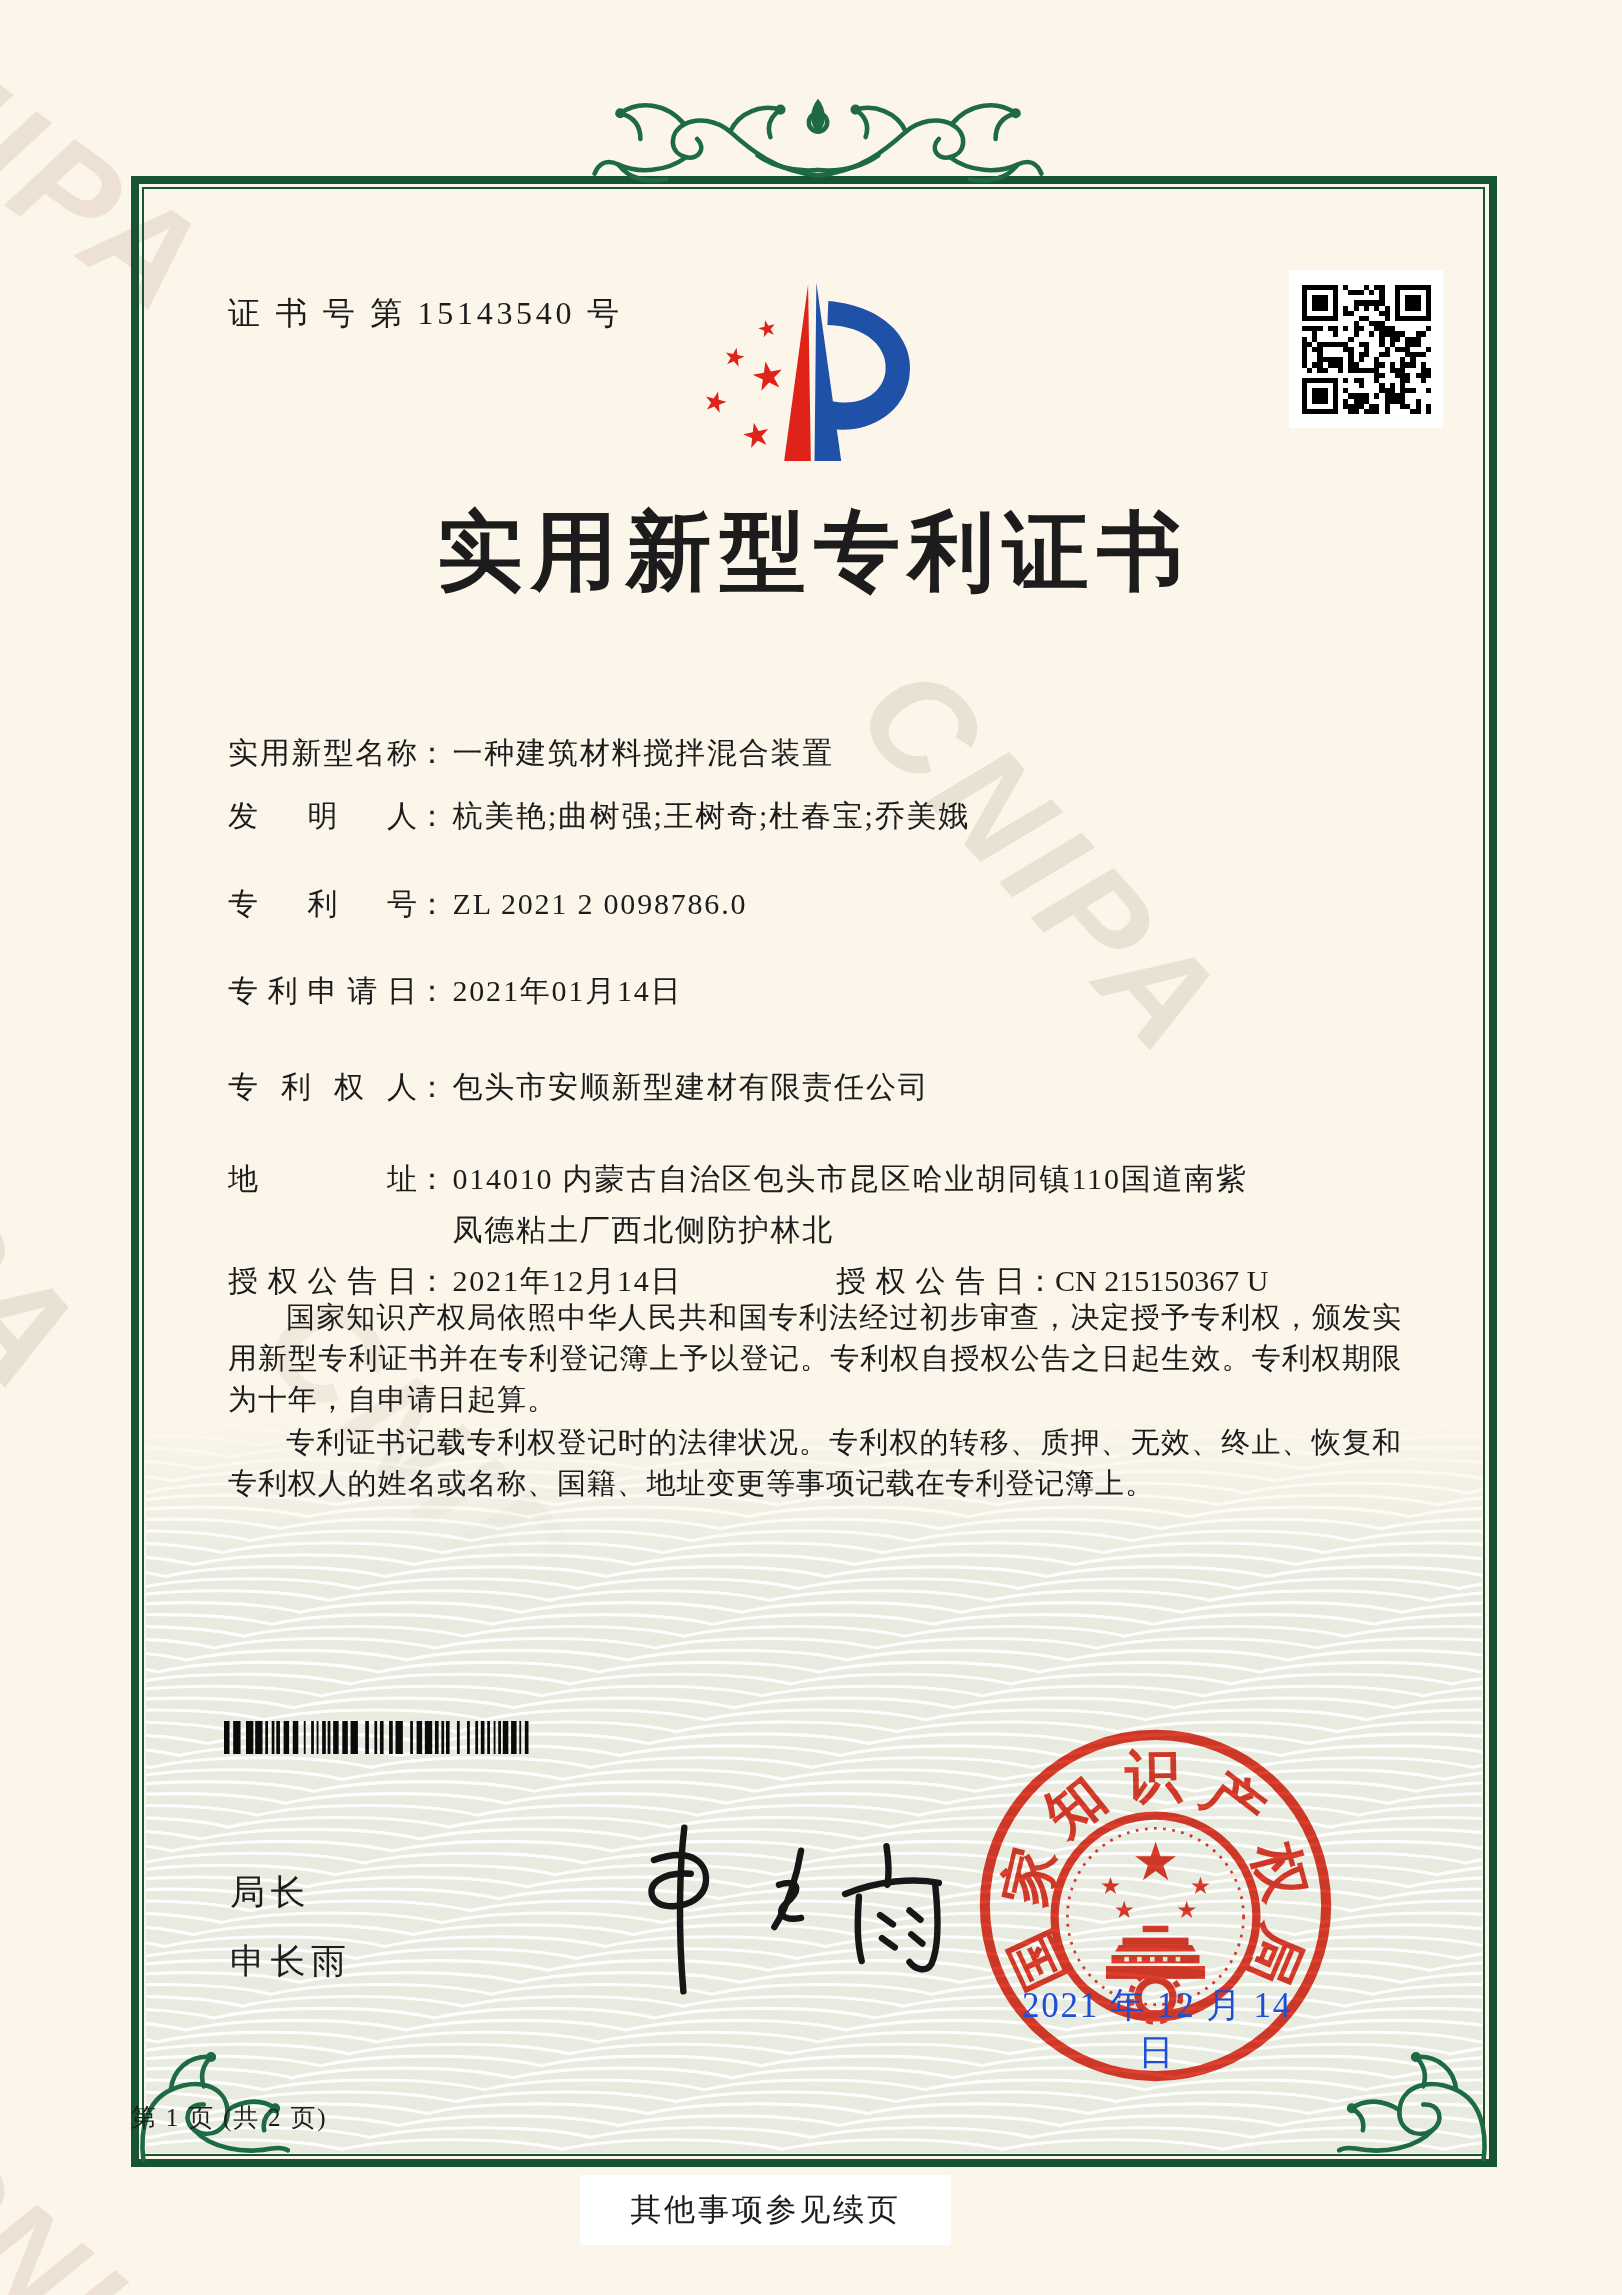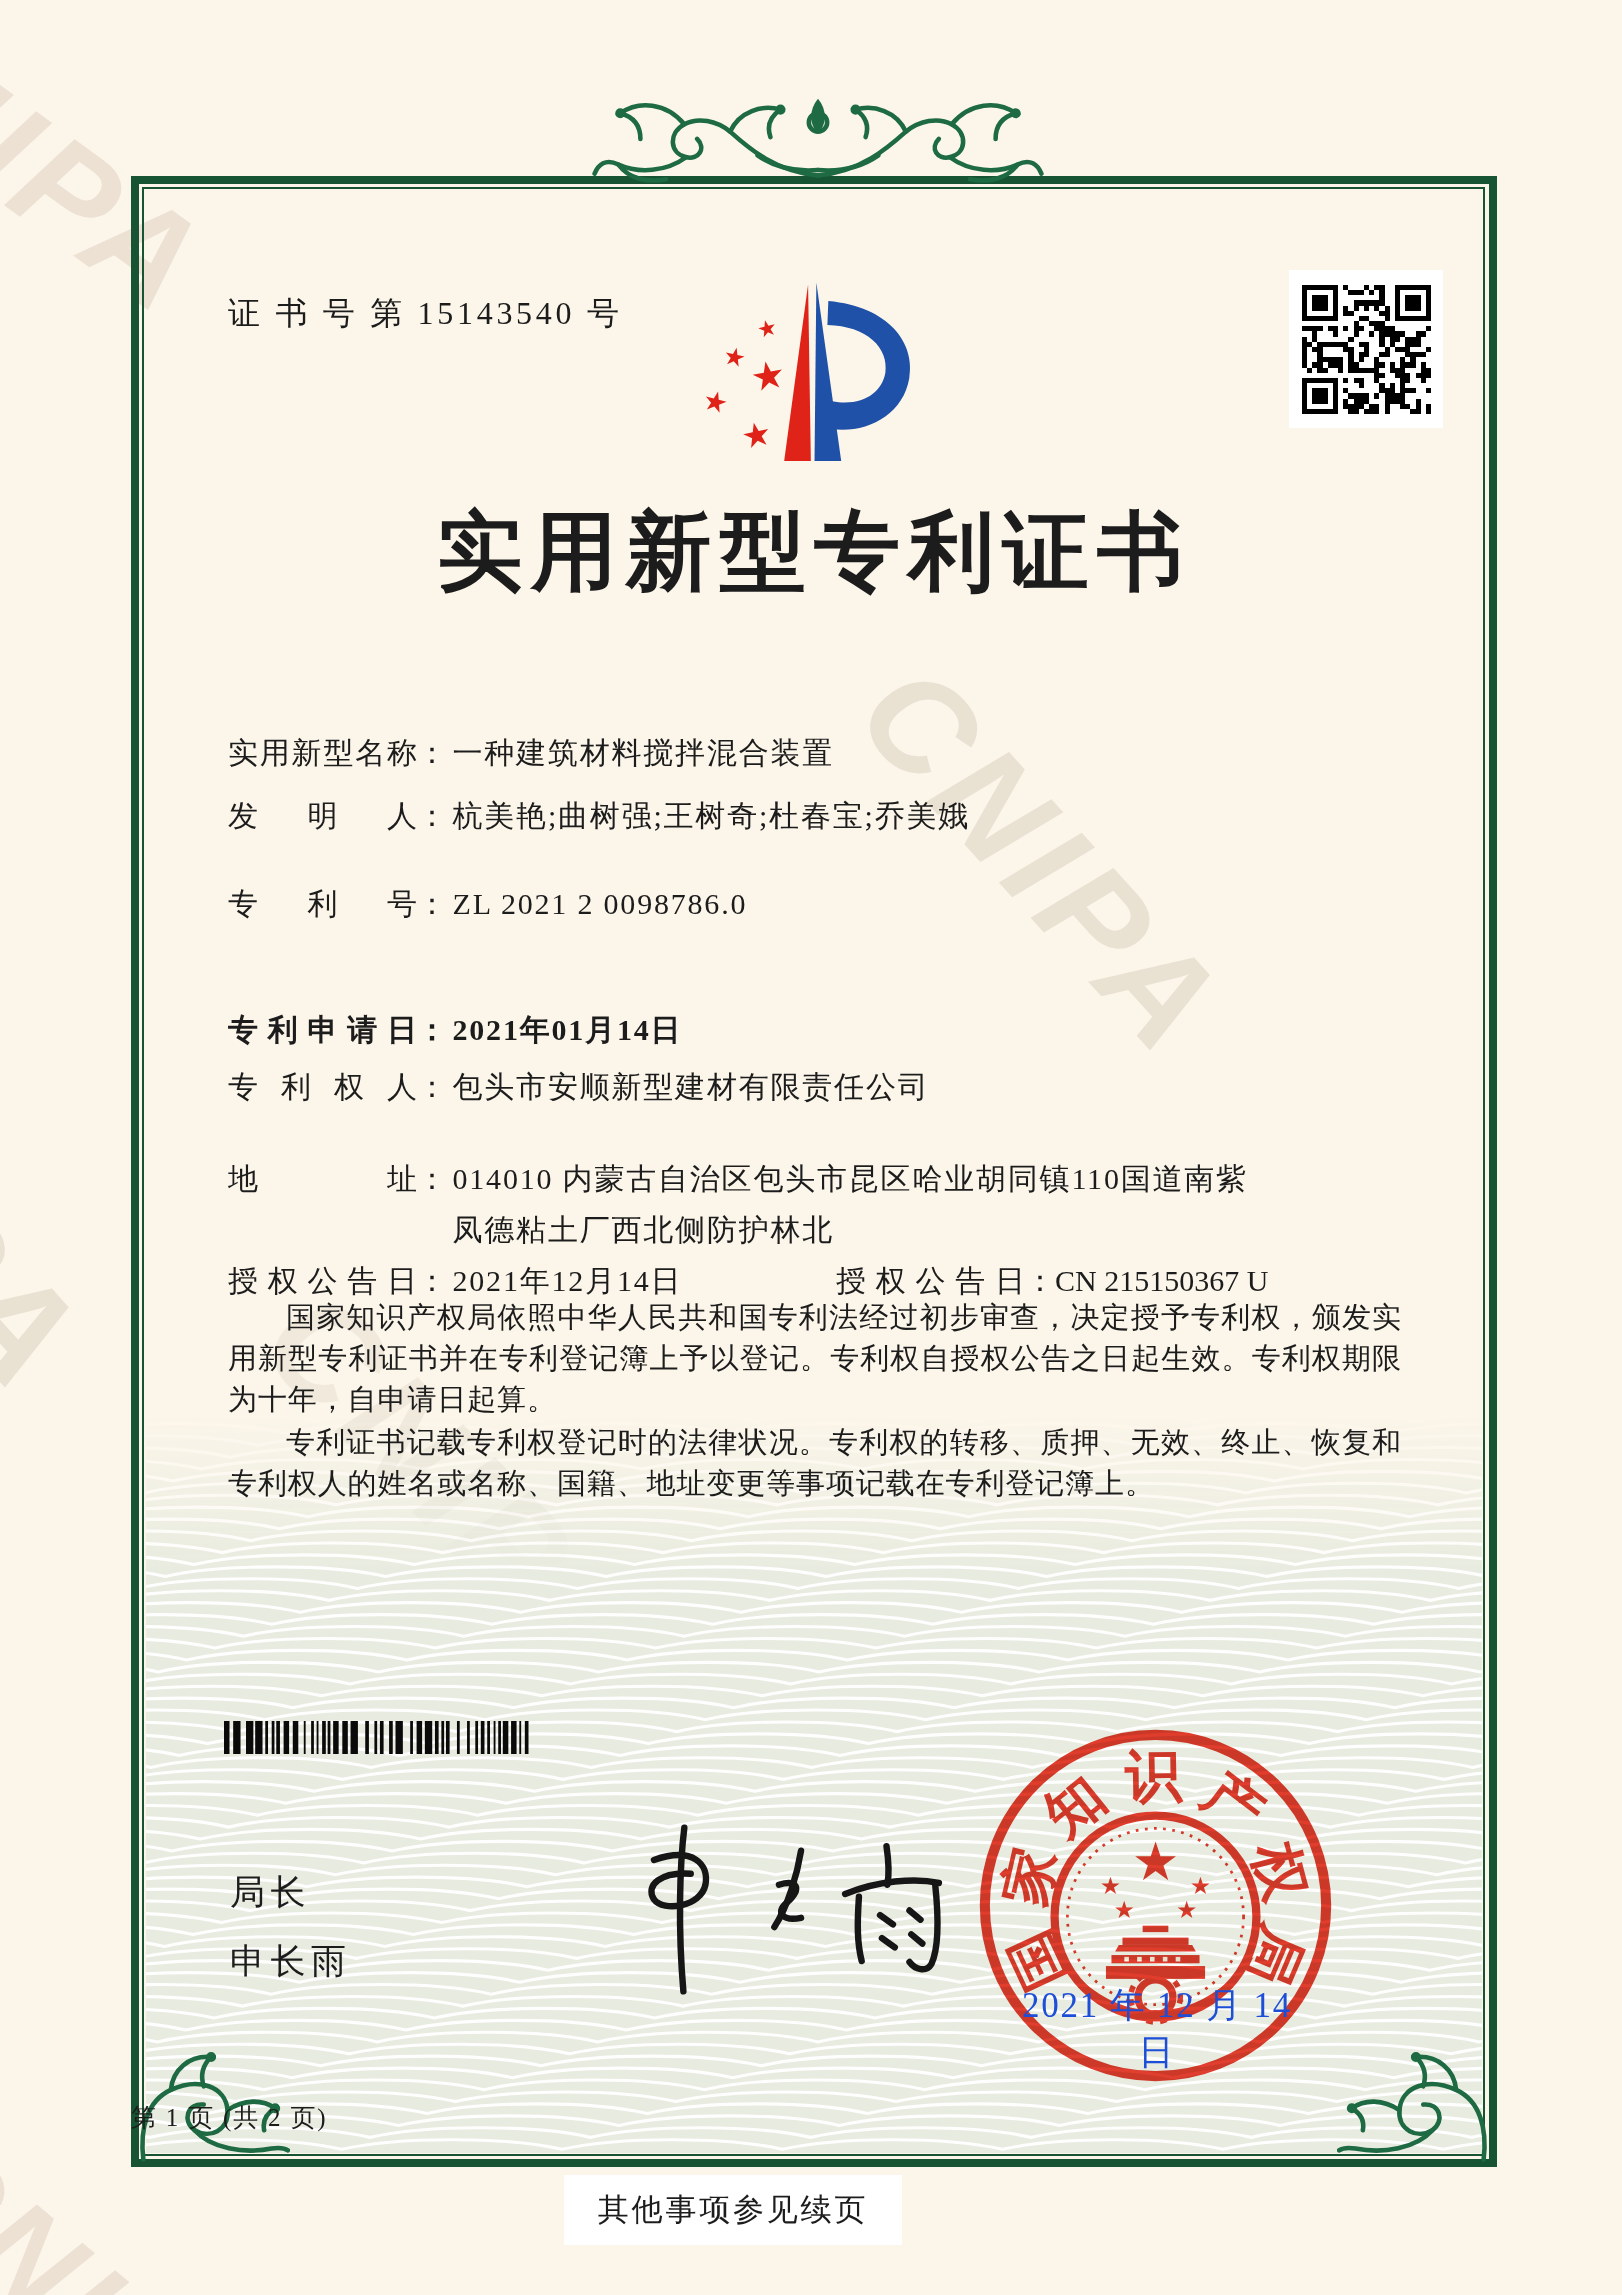--- a/index.html
+++ b/index.html
@@ -33,21 +33,21 @@
   .body-par{position:absolute;left:228px;width:1174px;font-size:29px;line-height:41px;
       text-align:justify;text-indent:58px;z-index:4;letter-spacing:0.9px;}
   .barcode{position:absolute;left:224px;top:1721px;z-index:4;}
   .director{position:absolute;left:230px;font-size:35px;letter-spacing:5.5px;z-index:4;}
   .signature{position:absolute;left:597px;top:1814px;z-index:5;}
   .seal{position:absolute;left:972px;top:1722px;z-index:5;mix-blend-mode:multiply;}
   .seal-date{position:absolute;left:1010px;top:1982px;width:294px;text-align:center;
       font-size:35px;letter-spacing:1.8px;z-index:6;color:#1d4ed8;}
   .page-num{position:absolute;left:131px;top:2101px;width:1366px;text-align:left;
       font-size:25px;letter-spacing:1.8px;z-index:4;}
-  .footer-note{position:absolute;left:564px;top:2175px;width:338px;height:70px;
+  .footer-note{position:absolute;left:580px;top:2175px;width:371px;height:70px;
       background:#ffffff;z-index:4;display:flex;align-items:center;justify-content:center;
       font-size:31px;letter-spacing:2.8px;font-family:Liberation Serif, serif;}
 </style>
 </head>
 <body>
 
 <div class="page">
 
   <div class="wm" style="left:-138px;top:-55px;font-size:138px;transform:rotate(36deg);">CNIPA</div>
   <div class="wm" style="left:946px;top:634px;font-size:138px;transform:rotate(48deg);color:rgba(190,178,160,0.30);">CNIPA</div>
@@ -414,21 +414,21 @@
   <div class="row" style="top:795px;">
     <span class="lab">发明人</span>
     <span class="colon">：</span>
     <span class="val">杭美艳;曲树强;王树奇;杜春宝;乔美娥</span>
   </div>
   <div class="row" style="top:883px;">
     <span class="lab">专利号</span>
     <span class="colon">：</span>
     <span class="val">ZL 2021 2 0098786.0</span>
   </div>
-  <div class="row" style="top:1009px;font-weight:bold;">
+  <div class="row" style="top:970px;">
     <span class="lab">专利申请日</span>
     <span class="colon">：</span>
     <span class="val">2021年01月14日</span>
   </div>
   <div class="row" style="top:1066px;">
     <span class="lab">专利权人</span>
     <span class="colon">：</span>
     <span class="val">包头市安顺新型建材有限责任公司</span>
   </div>
   <div class="row" style="top:1153px;line-height:51px;">

